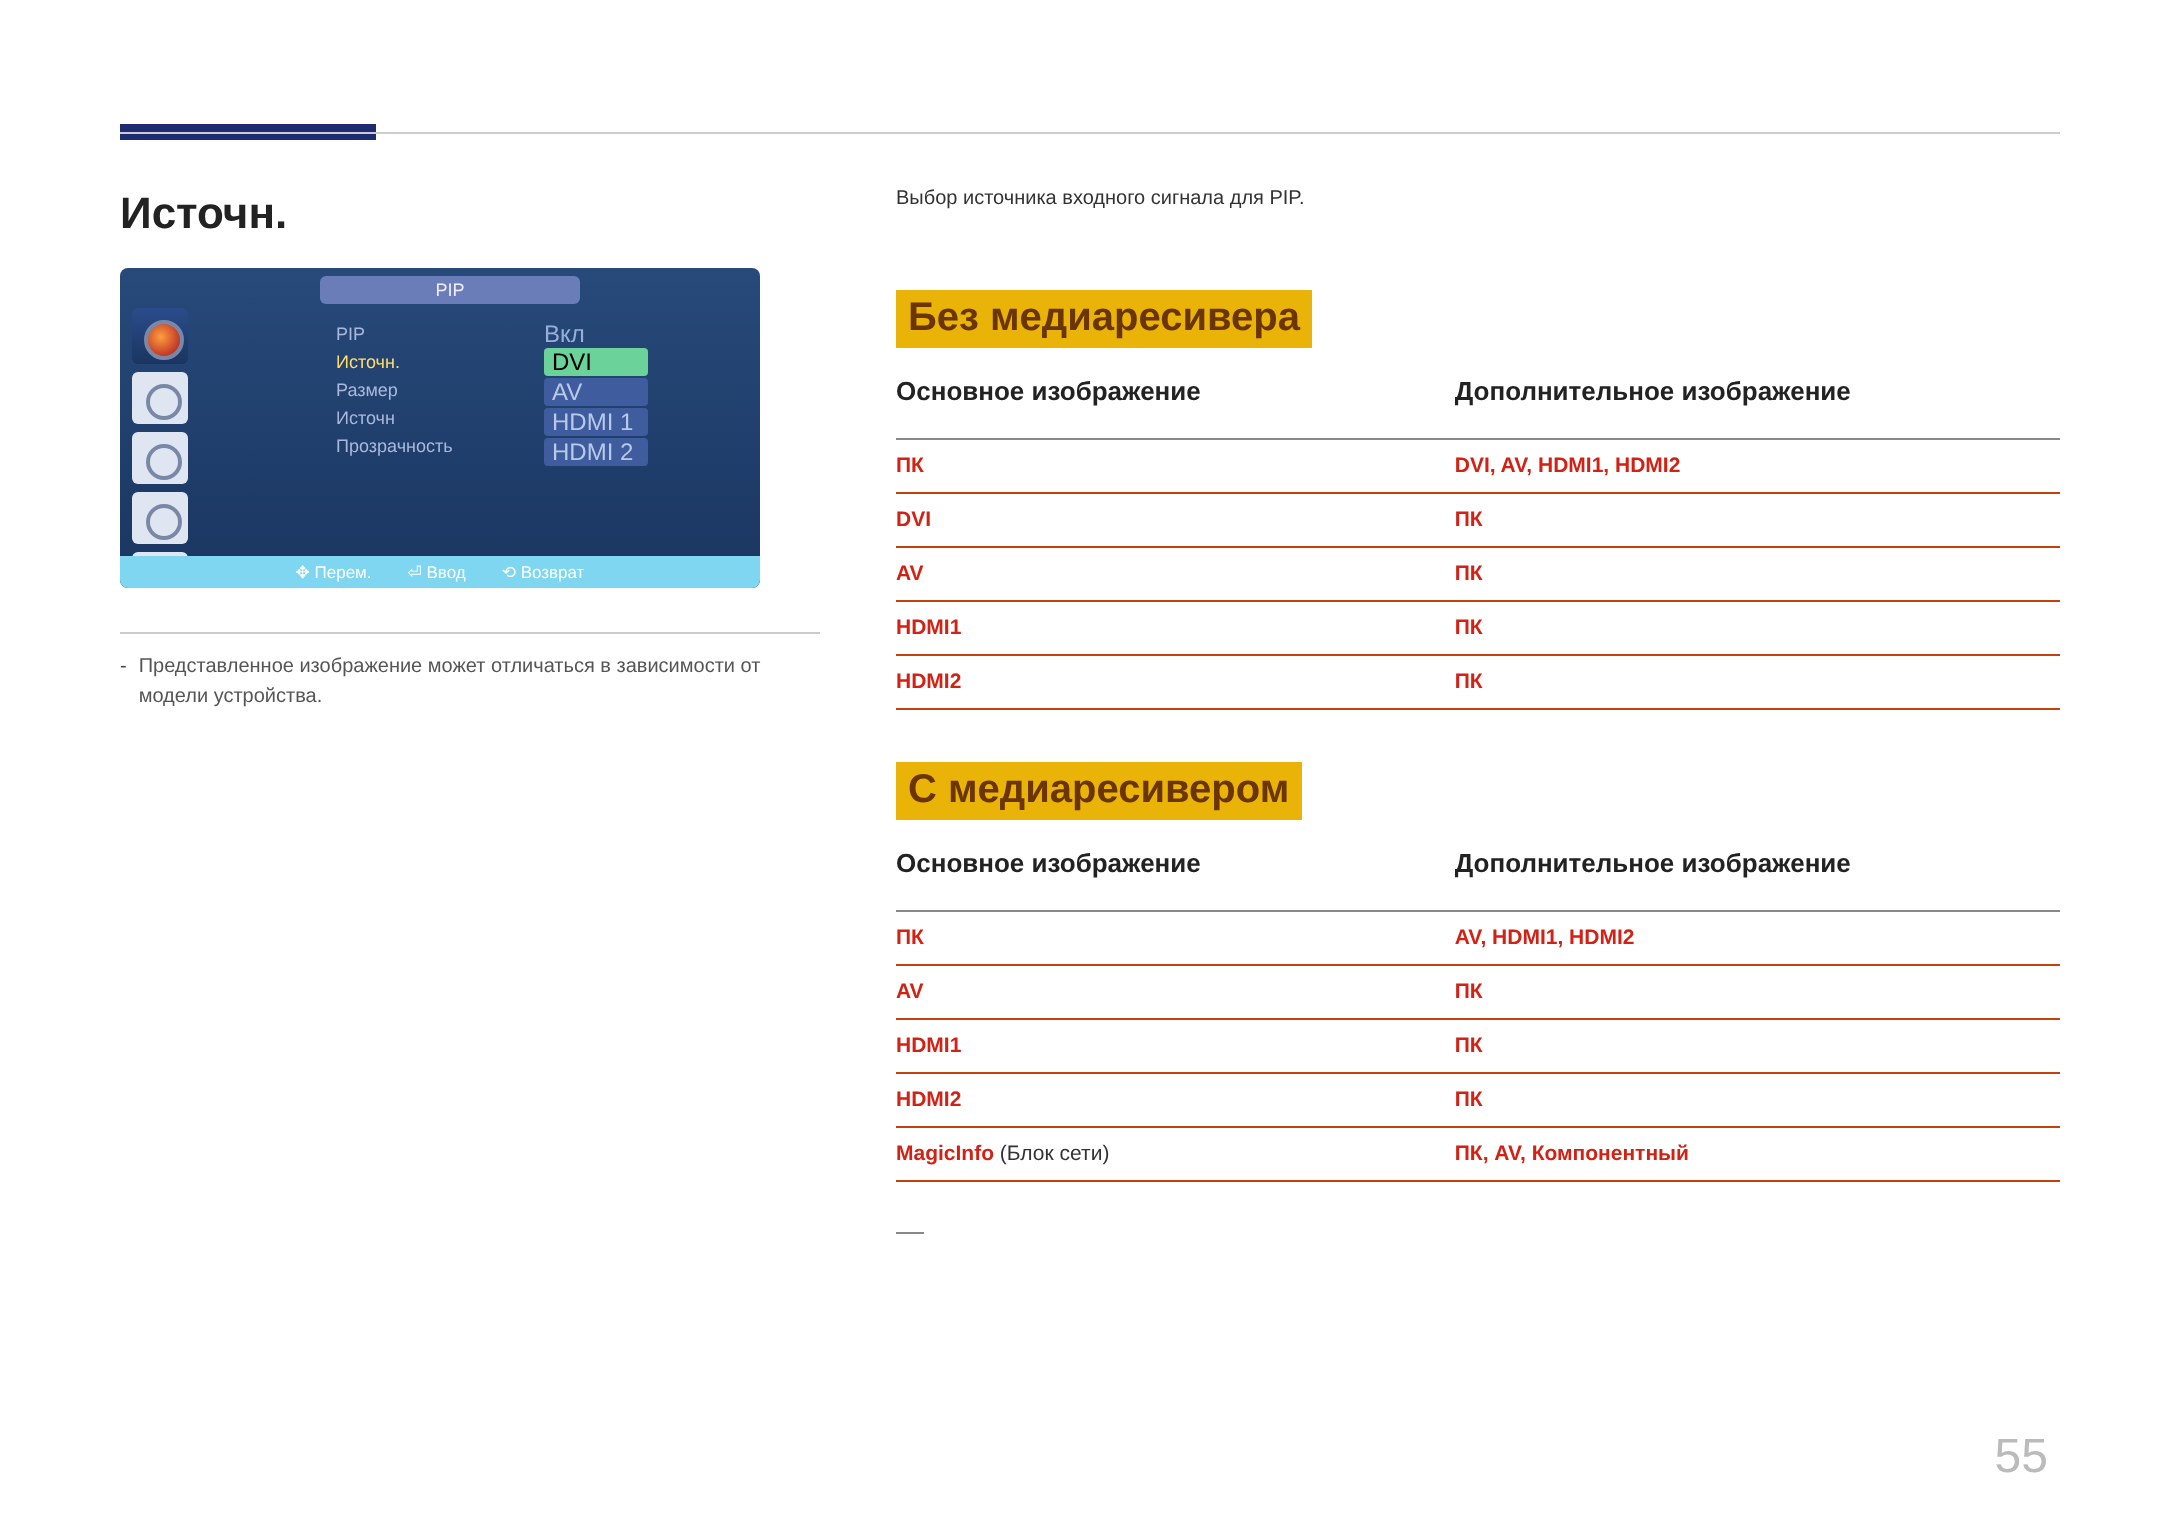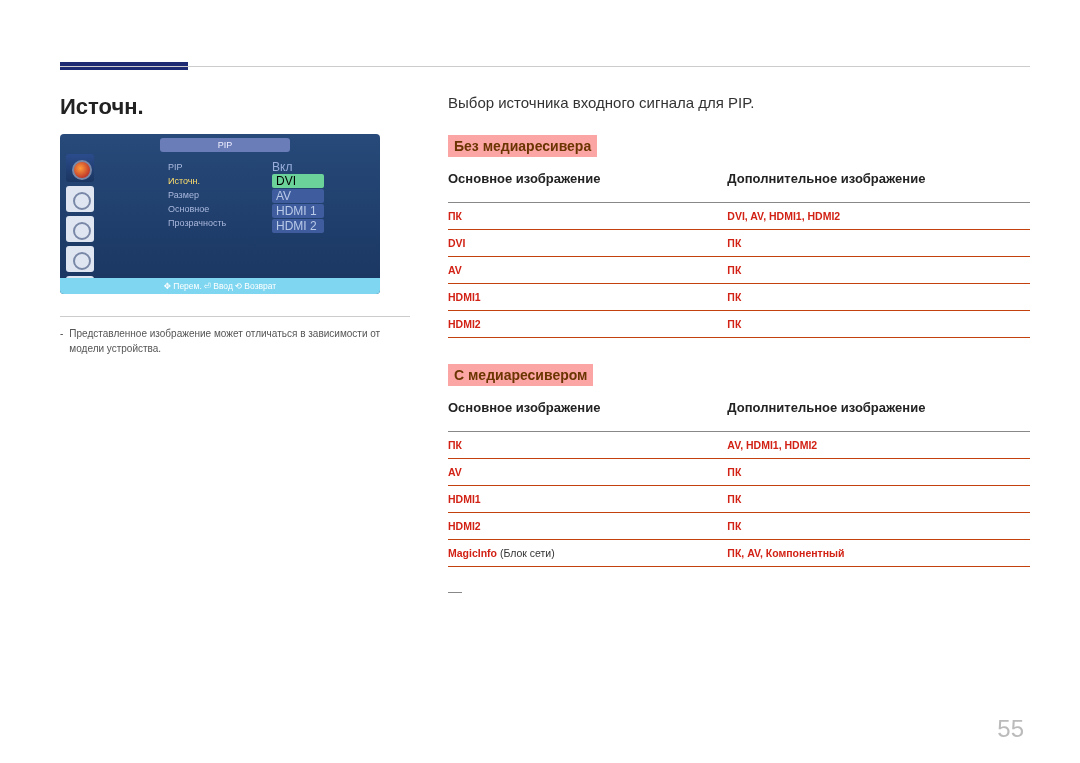--- a/index.html
+++ b/index.html
@@ -103,21 +103,21 @@
   .osd-vals .hl { background:#6bd39a; color:#000; padding:0 4px; border-radius:2px; display:inline-block; width:52px; }
   .osd-vals .hl2{ background:#3f5d9e; color:#b9c9e8; padding:0 4px; border-radius:2px; display:inline-block; width:52px; margin-top:1px;}
   .osd-footer {
     position:absolute;
     bottom:0; left:0; right:0;
     height:16px;
     background:#7fd6f0;
     color:#ffffff;
     font-size:8.5px;
     display:flex;
-    gap:2px;
+    gap:18px;
     justify-content:center;
     align-items:center;
   }
   .left-rule {
     border-top:1px solid #ccc;
     margin-top:22px;
     width: 350px;
   }
   .caption {
     margin-top:10px;
@@ -128,30 +128,30 @@
     gap:6px;
   }
   .caption .dash { color:#444; }
 
   .right-col {
     position: absolute;
     top: 94px; left: 448px;
     right: 50px;
   }
   .intro {
-    font-size: 15px;
+    font-size: 10px;
     color: #333;
-    margin-bottom: 24px;
+    margin-bottom: 40px;
   }
   .hl-head {
     display: inline-block;
-    background: #fca5a5;
+    background: #eab308;
     color: #6a3500;
     font-weight: bold;
-    font-size: 14px;
+    font-size: 20px;
     padding: 3px 6px;
     margin-bottom: 8px;
   }
   .tbl {
     width: 100%;
     border-collapse: collapse;
     margin-bottom: 26px;
   }
   .tbl th {
     text-align: left;
@@ -200,21 +200,21 @@
       <div class="osd-icon big"></div>
       <div class="osd-icon"></div>
       <div class="osd-icon"></div>
       <div class="osd-icon"></div>
       <div class="osd-icon"></div>
     </div>
     <div class="osd-list">
       <div>PIP</div>
       <div class="sel">Источн.</div>
       <div>Размер</div>
-      <div>Основное</div>
+      <div>Источн</div>
       <div>Прозрачность</div>
     </div>
     <div class="osd-vals">
       <div class="on">Вкл</div>
       <div><span class="hl">DVI</span></div>
       <div><span class="hl2">AV</span></div>
       <div><span class="hl2">HDMI 1</span></div>
       <div><span class="hl2">HDMI 2</span></div>
     </div>
     <div class="osd-footer">

